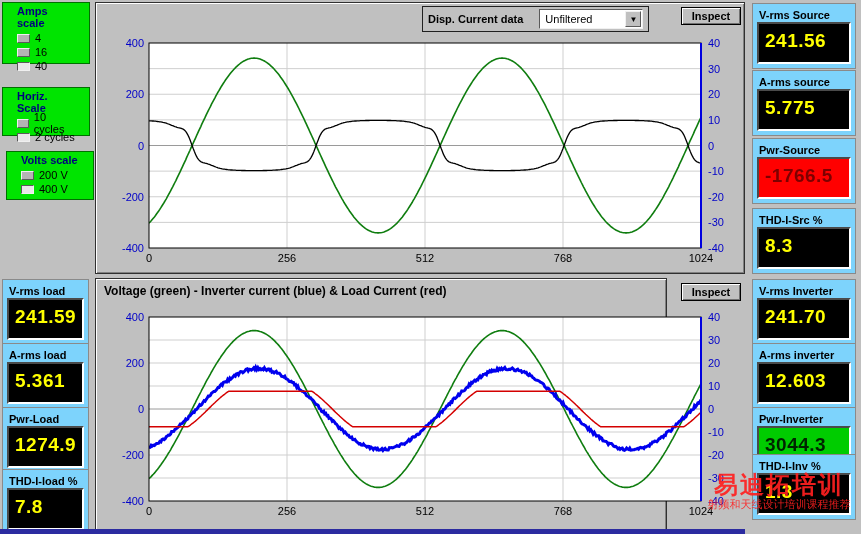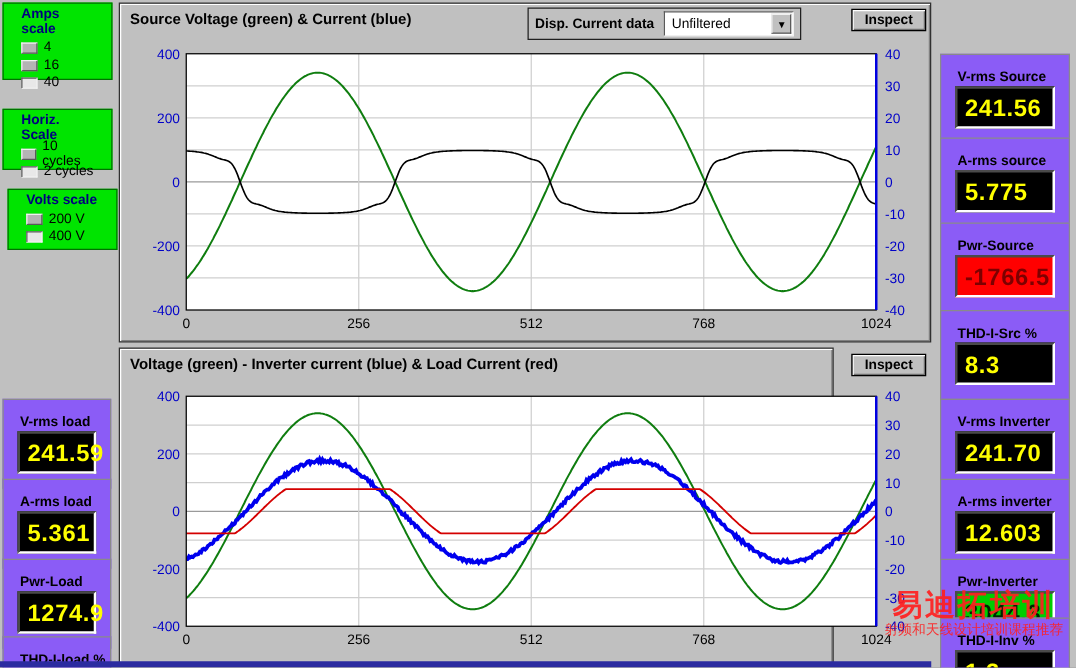--- a/index.html
+++ b/index.html
@@ -10,34 +10,34 @@
   
   .scale-panel { position:absolute; background:#00e400; border:1px solid #007000; padding:2px 14px; }
   .scale-title { font-size:11px; font-weight:bold; color:#00007f; margin-bottom:2px; }
   .scale-row { display:flex; align-items:center; gap:5px; height:14px; cursor:pointer; }
   .radio { width:13px; height:9px; background:#b4b4b4; display:inline-block;
            border:1px solid; border-color:#f0f0f0 #5a5a5a #5a5a5a #f0f0f0; }
   .radio.on { background:#e8e8e8; border-color:#5a5a5a #f0f0f0 #f0f0f0 #5a5a5a; }
   .scale-label { font-size:11px; color:#000; }
 
   
-  .ind { position:absolute; background:#8b5cf6; border:1px solid #8a8a8a; padding:11px;margin-top:40px; }
+  .ind { position:absolute; background:#7dd3fc; border:1px solid #8a8a8a; padding:4px; }
   .ind-label { font-size:11px; font-weight:bold; color:#000; height:14px; padding:1px 1px 0 2px; white-space:nowrap; }
-  .ind-value { height:34px; background:#000; color:#ffff00; font-size:19px; font-weight:bold;
+  .ind-value { height:42px; background:#000; color:#ffff00; font-size:19px; font-weight:bold;
                padding:6px 3px 0 6px; letter-spacing:0.5px;
                border:2px solid; border-color:#4a4a4a #ffffff #ffffff #4a4a4a; }
   .ind-value.red { background:#ff0000; color:#7d0000; }
   .ind-value.green { background:#00cc00; color:#002400; }
 
   
   .chart-panel { position:absolute; background:#c0c0c0; border:1px solid #303030;
                  box-shadow: inset 1px 1px 0 #ffffff, inset -1px -1px 0 #808080; }
   .chart-title { position:absolute; left:8px; top:5px; font-size:12px; font-weight:bold; color:#000; white-space:nowrap; }
 
-  .disp-group { position:absolute; left:326px; top:3px; height:26px; display:flex; align-items:center; gap:8px;
+  .disp-group { position:absolute; left:326px; top:3px; height:26px; display:flex; align-items:center; gap:16px;
                 border:1px solid #202020; padding:0 5px; background:#c0c0c0; }
   .disp-label { font-size:11px; font-weight:bold; white-space:nowrap; }
   .combo { position:relative; width:104px; height:20px; background:#fff; font-size:11px; color:#000;
            padding:3px 26px 0 5px; border:1px solid; border-color:#5a5a5a #f0f0f0 #f0f0f0 #5a5a5a; cursor:pointer; }
   .combo-arrow { position:absolute; right:1px; top:1px; width:16px; height:16px; background:#c0c0c0;
                  border:1px solid; border-color:#f0f0f0 #5a5a5a #5a5a5a #f0f0f0;
                  font-size:8px; color:#000; text-align:center; line-height:15px; }
 
   .inspect-btn { position:absolute; left:585px; top:4px; width:60px; height:18px; background:#c0c0c0;
                  border:1px solid #000; box-shadow: inset 1px 1px 0 #ffffff, inset -1px -1px 0 #707070;
@@ -108,21 +108,20 @@
   <div class="ind" style="left:2px;top:407px;width:87px">
     <div class="ind-label">Pwr-Load</div>
     <div class="ind-value">1274.9</div>
   </div>
   <div class="ind" style="left:2px;top:469px;width:87px">
     <div class="ind-label">THD-I-load  %</div>
     <div class="ind-value">7.8</div>
   </div>
 
   <div class="chart-panel" style="left:95px;top:2px;width:650px;height:272px">
-    <div class="chart-title">Source Voltage (green) &amp; Current (blue)</div>
     <div class="disp-group">
       <span class="disp-label">Disp. Current data</span>
       <div class="combo">
         <span>Unfiltered</span>
         <span class="combo-arrow">▼</span>
       </div>
     </div>
     <div class="inspect-btn">Inspect</div>
     <svg id="svg-top" style="position:absolute;left:0;top:26px" width="648" height="244">
         <rect x="53" y="14" width="552" height="205" fill="#ffffff"></rect>

